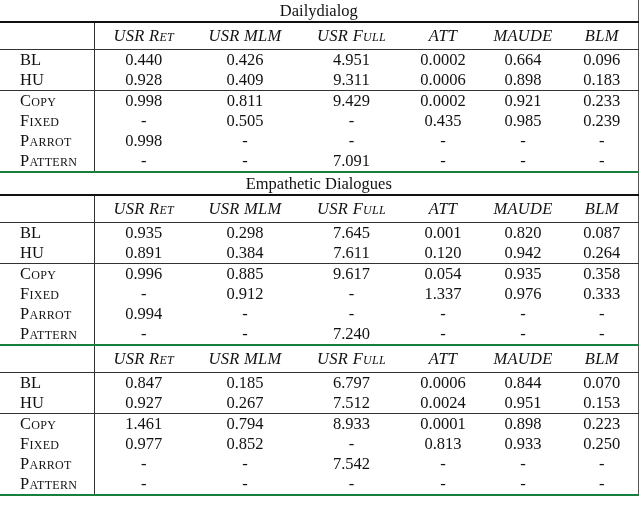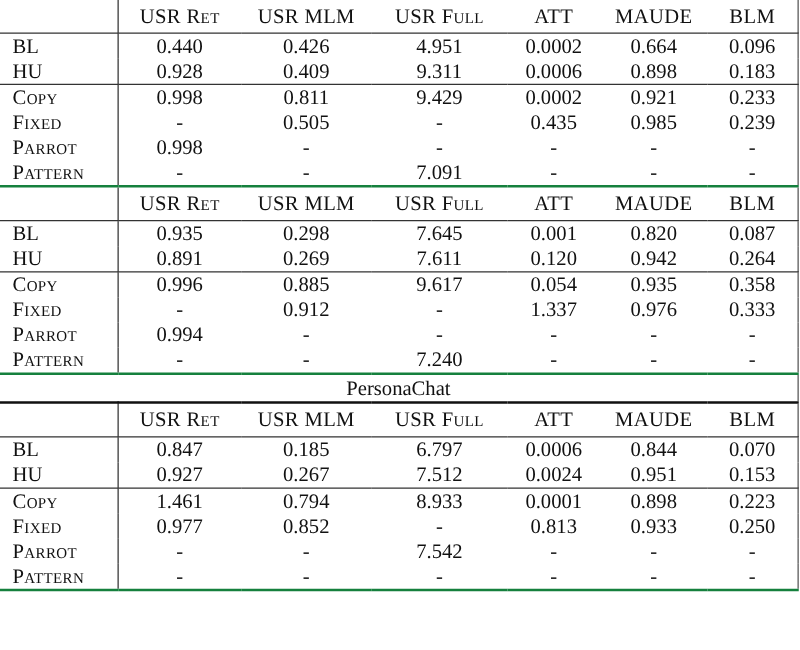--- a/index.html
+++ b/index.html
@@ -26,23 +26,23 @@
   col.c0 { width: 94px; }
   col.c1 { width: 99px; }
   col.c2 { width: 104px; }
   col.c3 { width: 109px; }
   col.c4 { width: 74px; }
   col.c5 { width: 86px; }
   col.c6 { width: 72px; }
   tr.title td { height: 21px; line-height: 21px; }
   tr.title td { border-bottom: 2px solid #111; }
   tr.title.first td { border-top: none; }
-  tr.hdr td { border-bottom: 1px solid #333; height: 26px; line-height: 26px; }
+  tr.hdr td { border-bottom: 1px solid #333; height: 26px; line-height: 26px; font-style: italic; }
   tr.hdr td.rowlabel { border-right: 1px solid #333; }
-  td.rowlabel { text-align: left; padding-left: 10px; border-right: 1px solid #333; }
+  td.rowlabel { text-align: left; padding-left: 20px; border-right: 1px solid #333; }
   tr.sep td { border-bottom: 1px solid #333; }
   tr.last td { border-bottom: 2px solid #15803d; }
   td.lastcol { border-right: 1px solid #555; }
   .sc { font-variant: small-caps; letter-spacing: 0.3px; }
   .bold { font-weight: normal; }
   tr.title td { border-right: 1px solid #555; }
 </style>
 </head>
 <body>
 
@@ -51,20 +51,23 @@
     <colgroup>
       <col class="c0">
         <col class="c1">
         <col class="c2">
         <col class="c3">
         <col class="c4">
         <col class="c5">
         <col class="c6">
     </colgroup>
     <tbody id="tbody">
+        <tr class="title first">
+          <td colspan="7">Dailydialog</td>
+        </tr>
         <tr class="hdr">
           <td class="rowlabel"></td>
           <td class="sc">USR Ret</td>
           <td class="sc">USR MLM</td>
           <td class="sc">USR Full</td>
           <td class="sc">ATT</td>
           <td class="sc">MAUDE</td>
           <td class="sc lastcol">BLM</td>
         </tr>
         <tr class="">
@@ -114,20 +117,23 @@
         </tr>
         <tr class="last">
           <td class="rowlabel sc">Pattern</td>
           <td class="">-</td>
           <td class="">-</td>
           <td class="bold">7.091</td>
           <td class="">-</td>
           <td class="">-</td>
           <td class="lastcol">-</td>
         </tr>
+        <tr class="title">
+          <td colspan="7">Empathetic Dialogues</td>
+        </tr>
         <tr class="hdr">
           <td class="rowlabel"></td>
           <td class="sc">USR Ret</td>
           <td class="sc">USR MLM</td>
           <td class="sc">USR Full</td>
           <td class="sc">ATT</td>
           <td class="sc">MAUDE</td>
           <td class="sc lastcol">BLM</td>
         </tr>
         <tr class="">
@@ -135,21 +141,21 @@
           <td class="">0.935</td>
           <td class="">0.298</td>
           <td class="">7.645</td>
           <td class="">0.001</td>
           <td class="">0.820</td>
           <td class="lastcol">0.087</td>
         </tr>
         <tr class="sep">
           <td class="rowlabel">HU</td>
           <td class="">0.891</td>
-          <td class="">0.269</td>
+          <td class="">0.384</td>
           <td class="">7.611</td>
           <td class="">0.120</td>
           <td class="">0.942</td>
           <td class="lastcol">0.264</td>
         </tr>
         <tr class="">
           <td class="rowlabel sc">Copy</td>
           <td class="">0.996</td>
           <td class="">0.885</td>
           <td class="">9.617</td>
@@ -176,23 +182,20 @@
           <td class="lastcol">-</td>
         </tr>
         <tr class="last">
           <td class="rowlabel sc">Pattern</td>
           <td class="">-</td>
           <td class="">-</td>
           <td class="bold">7.240</td>
           <td class="">-</td>
           <td class="">-</td>
           <td class="lastcol">-</td>
-        </tr>
-        <tr class="title">
-          <td colspan="7">PersonaChat</td>
         </tr>
         <tr class="hdr">
           <td class="rowlabel"></td>
           <td class="sc">USR Ret</td>
           <td class="sc">USR MLM</td>
           <td class="sc">USR Full</td>
           <td class="sc">ATT</td>
           <td class="sc">MAUDE</td>
           <td class="sc lastcol">BLM</td>
         </tr>

